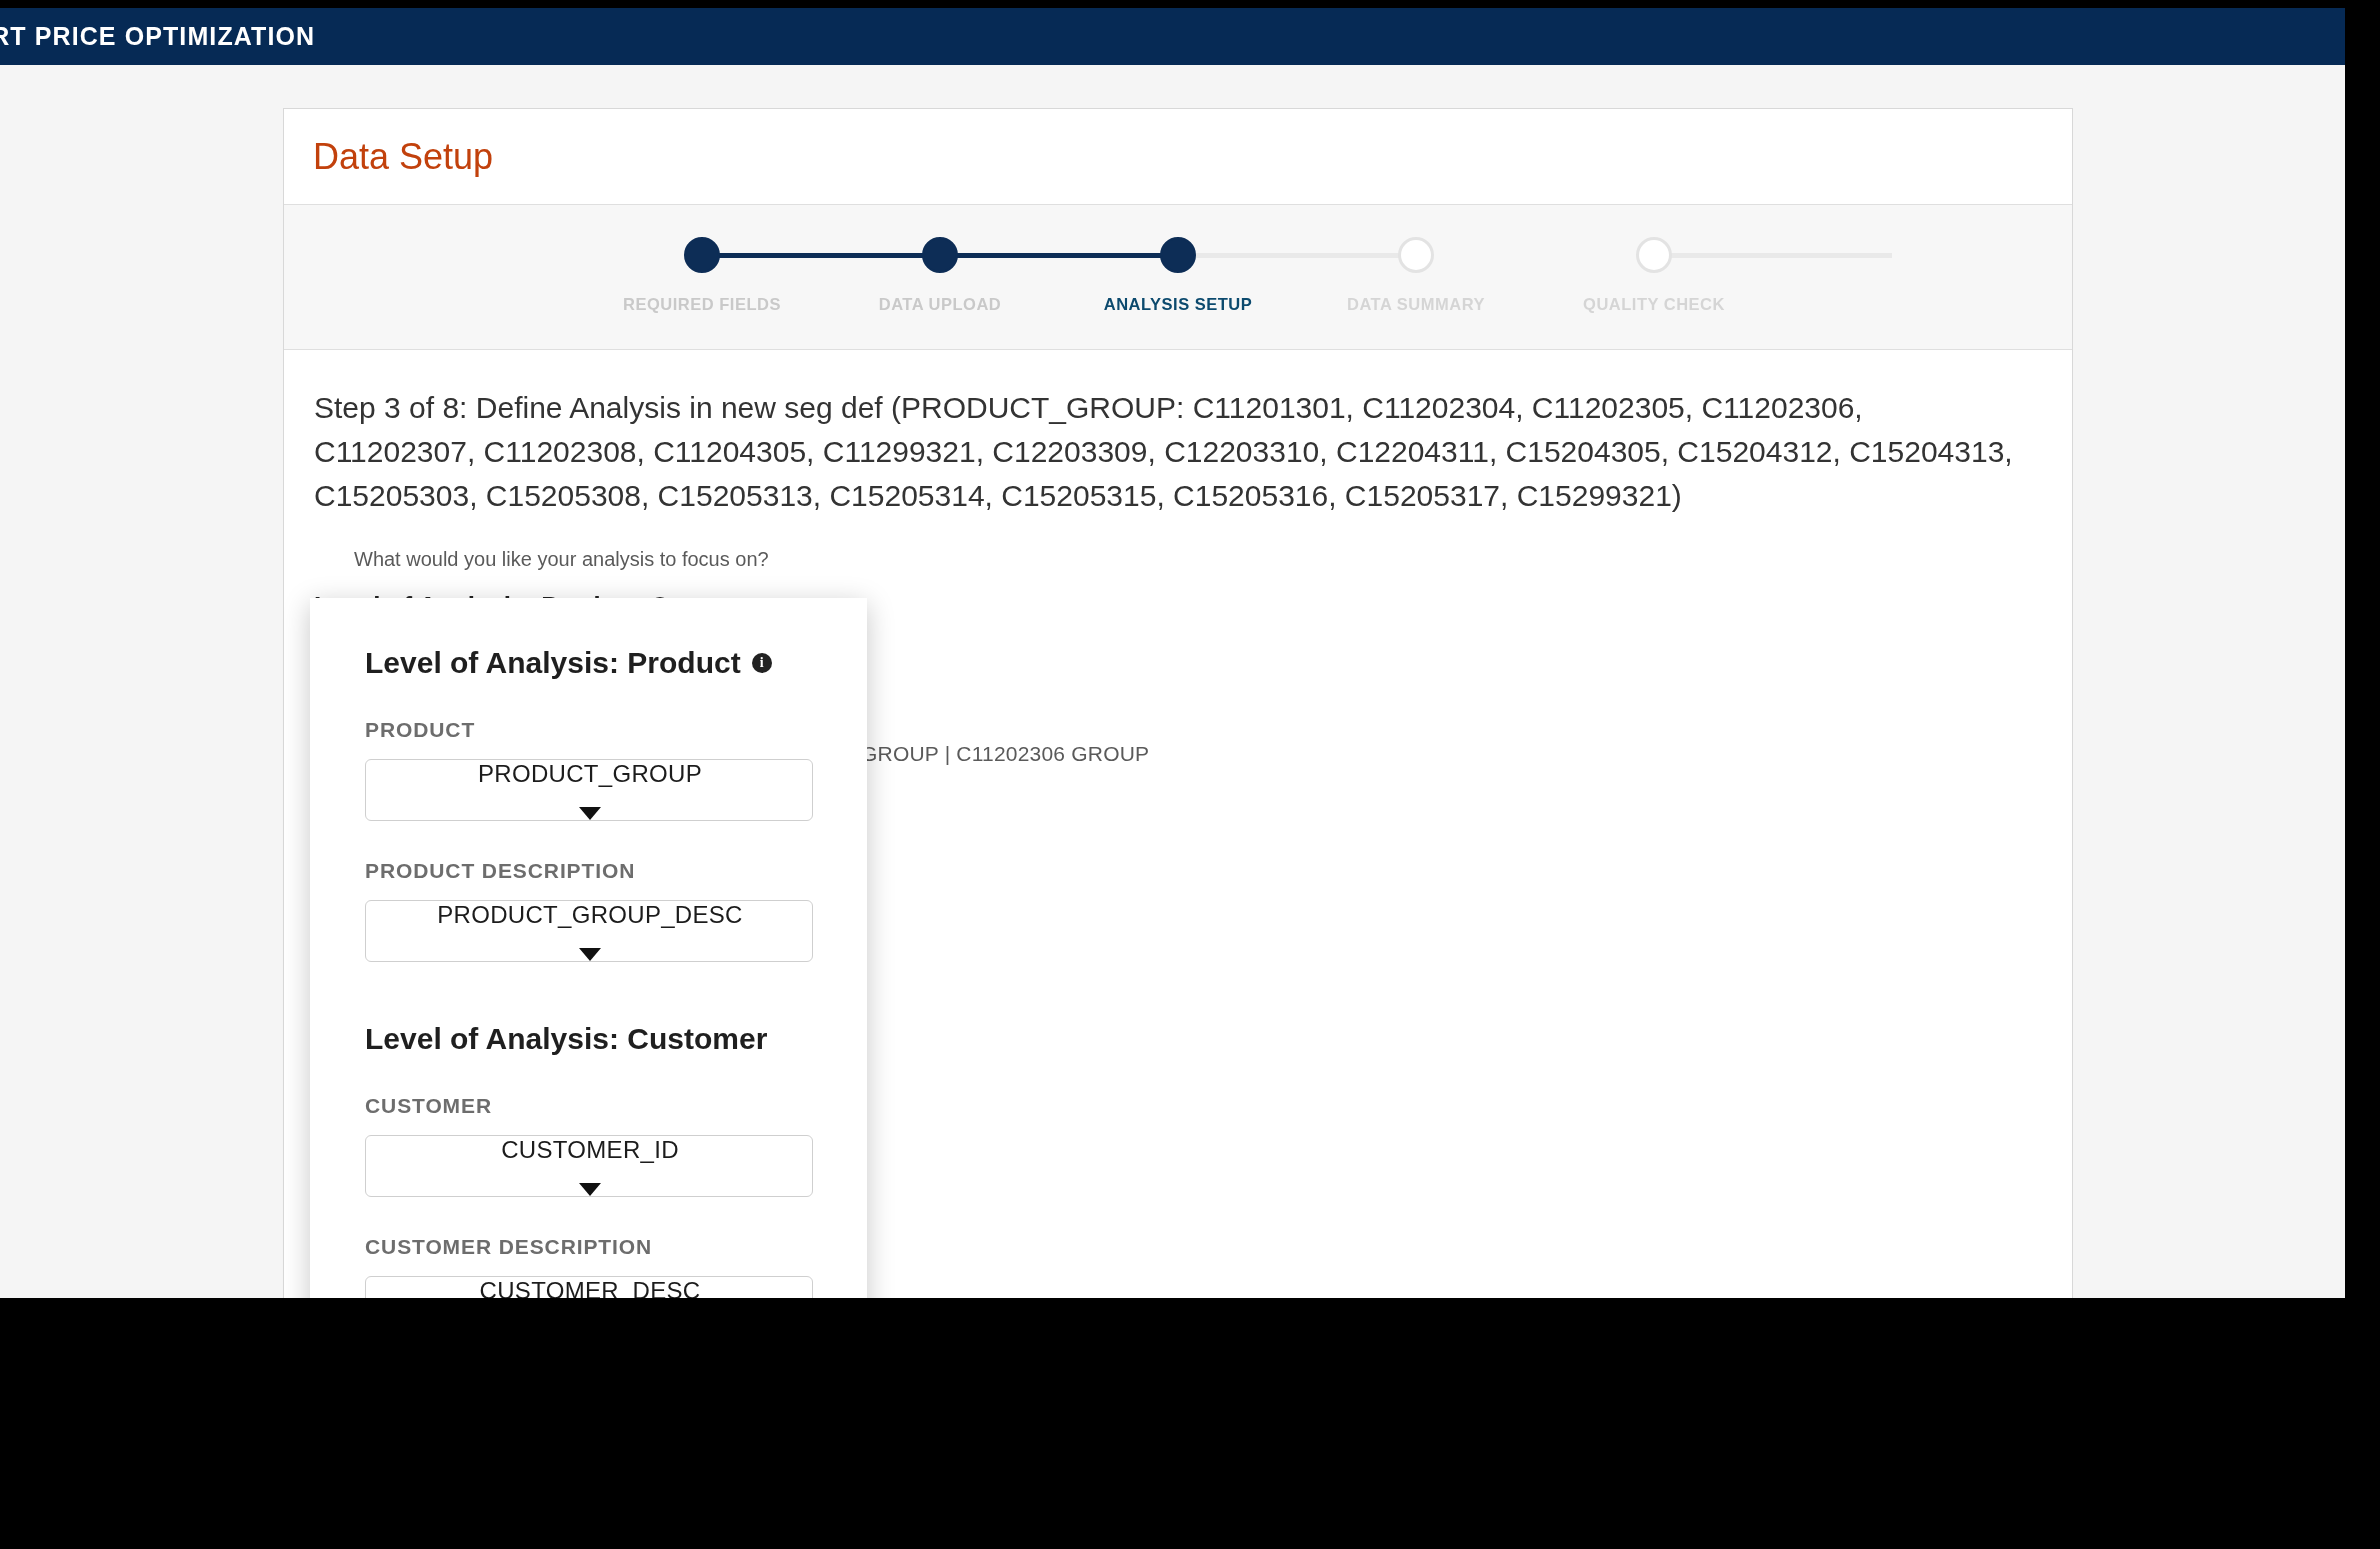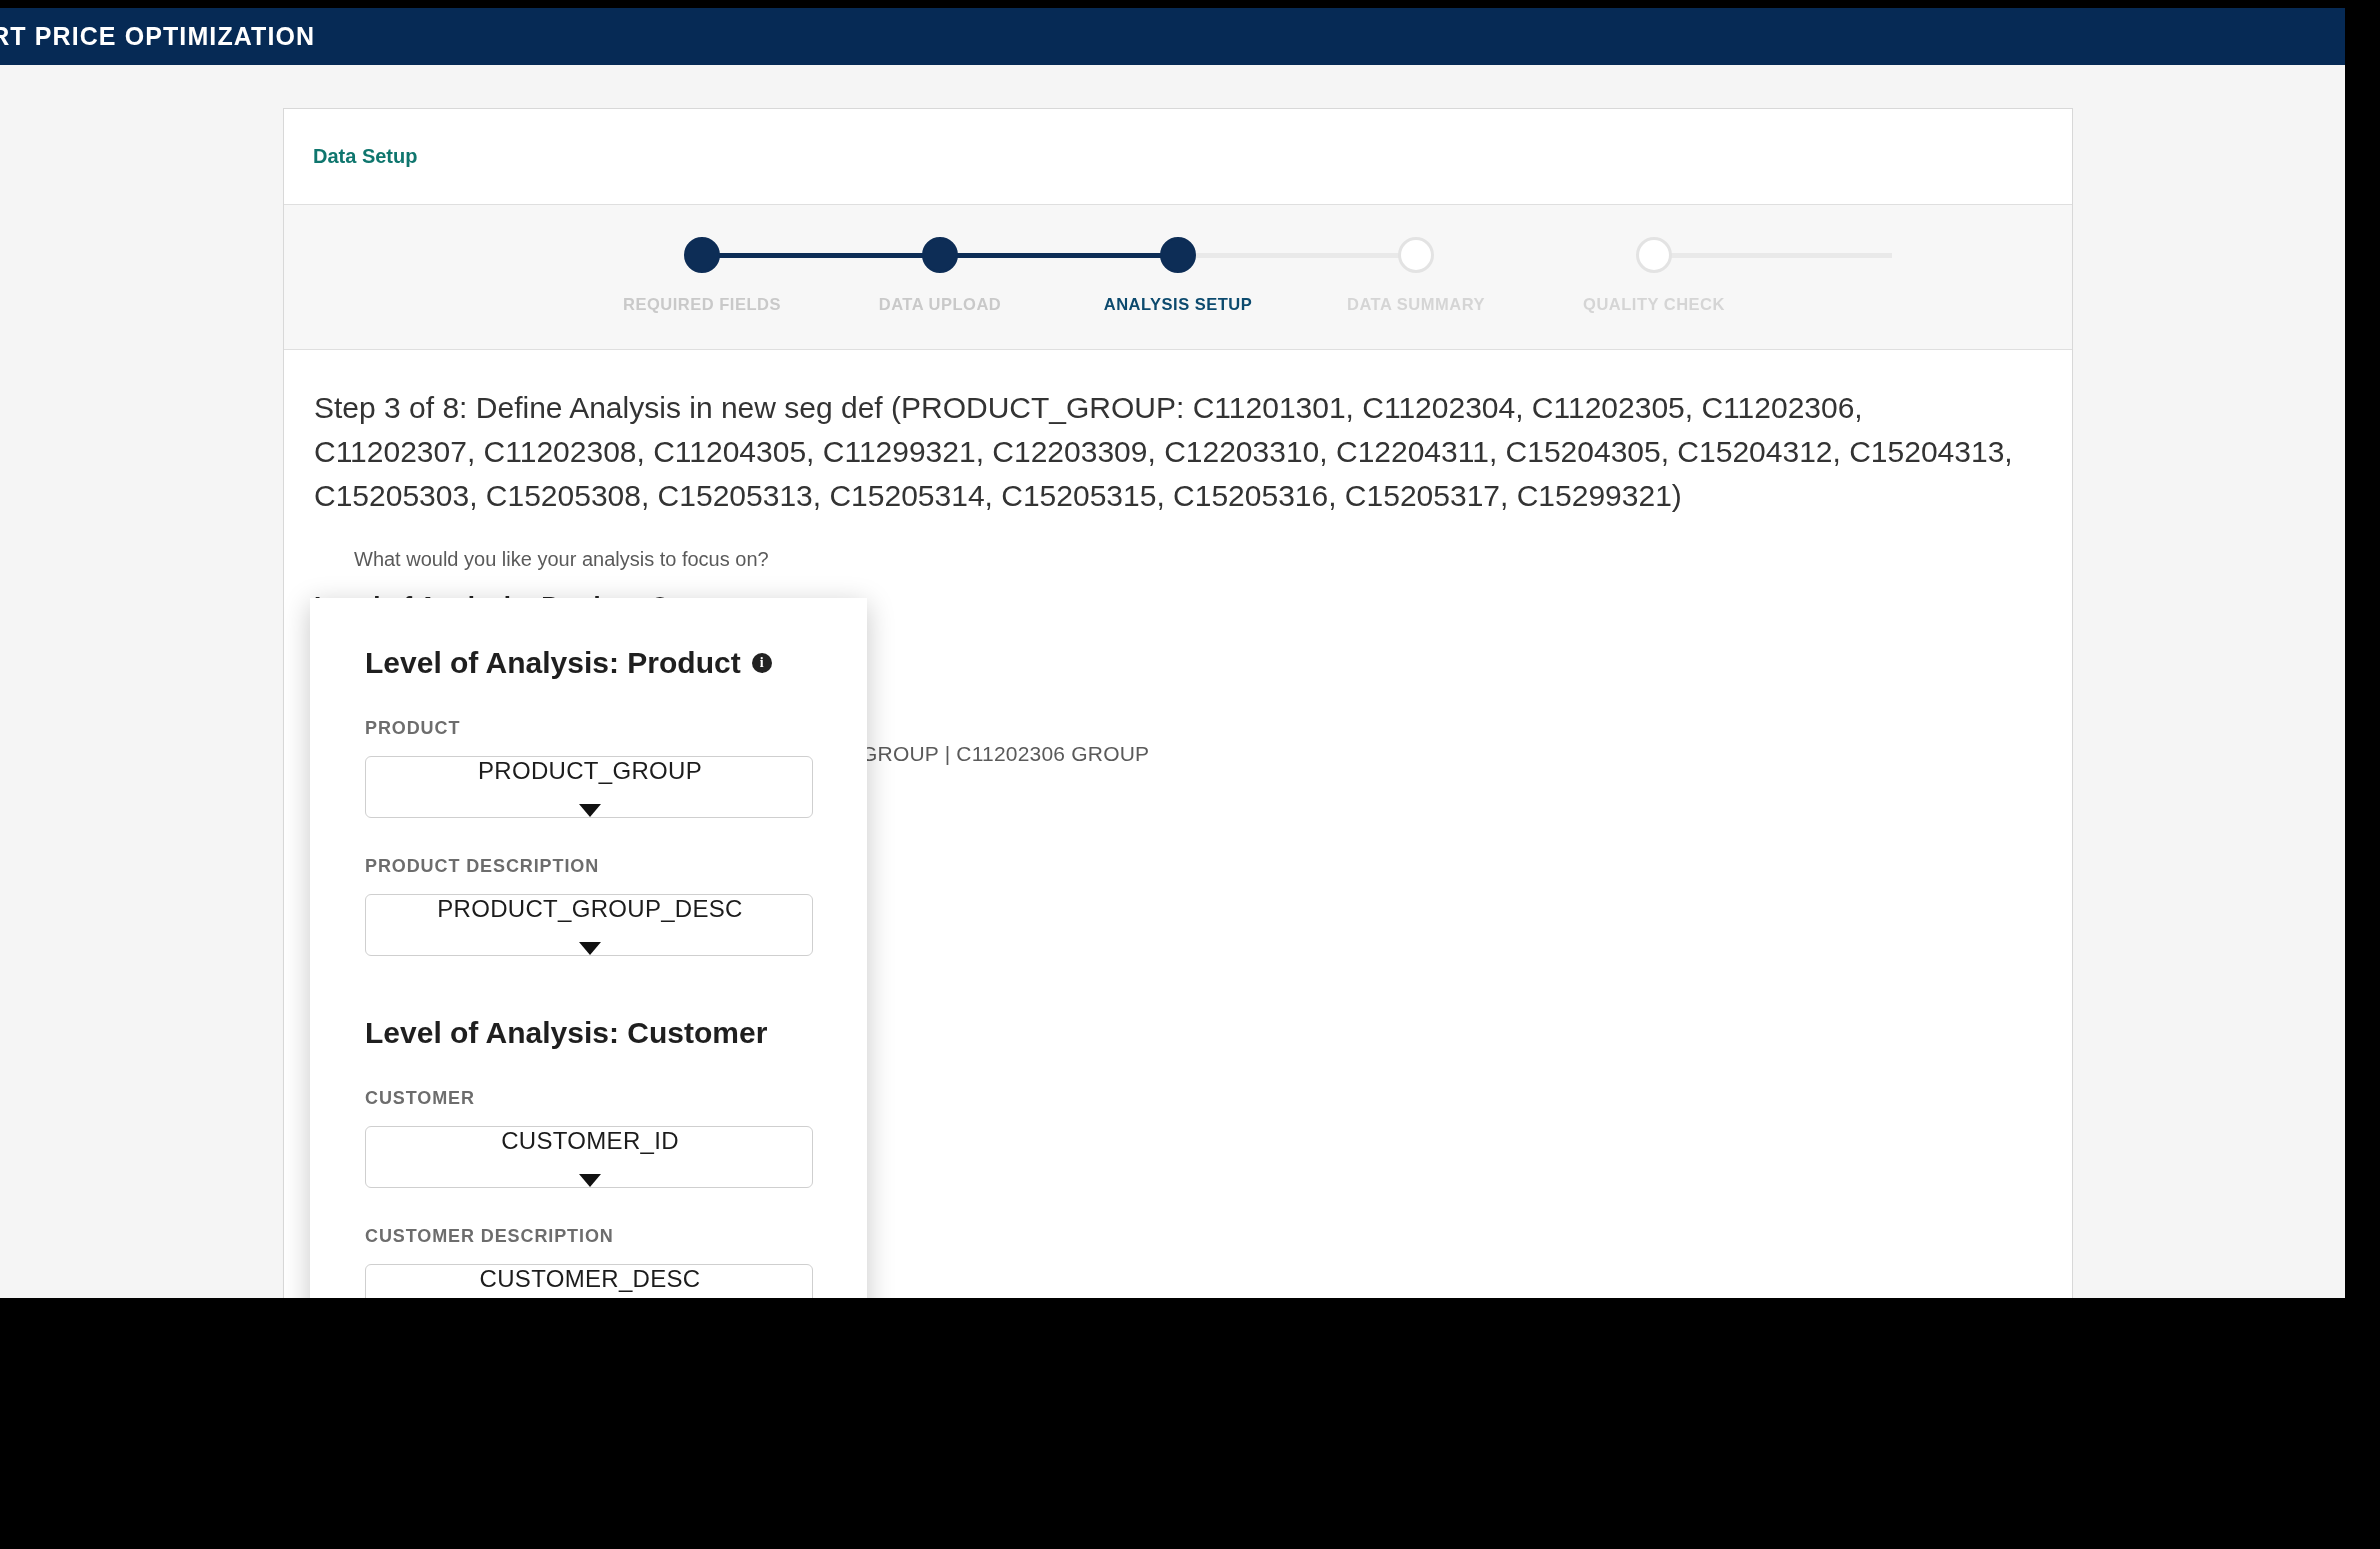--- a/index.html
+++ b/index.html
@@ -59,23 +59,23 @@
   }
   #card-header {
     height: 96px;
     border-bottom: 1px solid #dfdfdf;
     display: flex;
     align-items: center;
     padding-left: 29px;
     box-sizing: border-box;
   }
   #card-header-title {
-    font-size: 20px;
-    color: #0f766e;
-    font-weight: bold;
+    font-size: 36px;
+    color: #c2410c;
+    font-weight: normal;
   }
 
   
   #stepper-wrap {
     height: 144px;
     background: #f7f7f7;
     border-bottom: 1px solid #dfdfdf;
     position: relative;
   }
   #stepper {
@@ -218,21 +218,21 @@
     font-size: 30px;
     font-weight: bold;
     color: #1f1f1f;
     display: flex;
     align-items: center;
     white-space: nowrap;
   }
   .panel-heading .info-icon { margin-left: 11px; }
   .field-label {
     margin-top: 38px;
-    font-size: 18px;
+    font-size: 21px;
     font-weight: bold;
     letter-spacing: 0.9px;
     color: #6d6d6d;
   }
   .select-box {
     margin-top: 17px;
     width: 448px;
     height: 62px;
     border: 1px solid #cfcfcf;
     border-radius: 6px;

